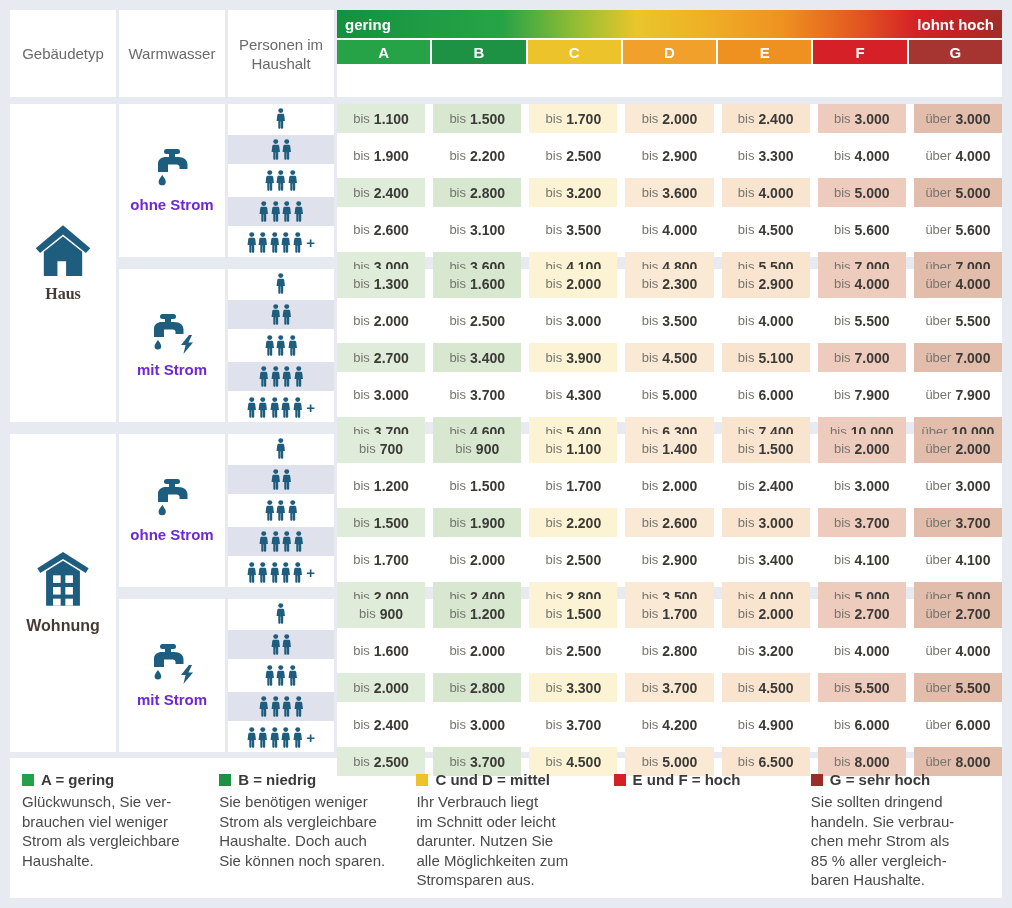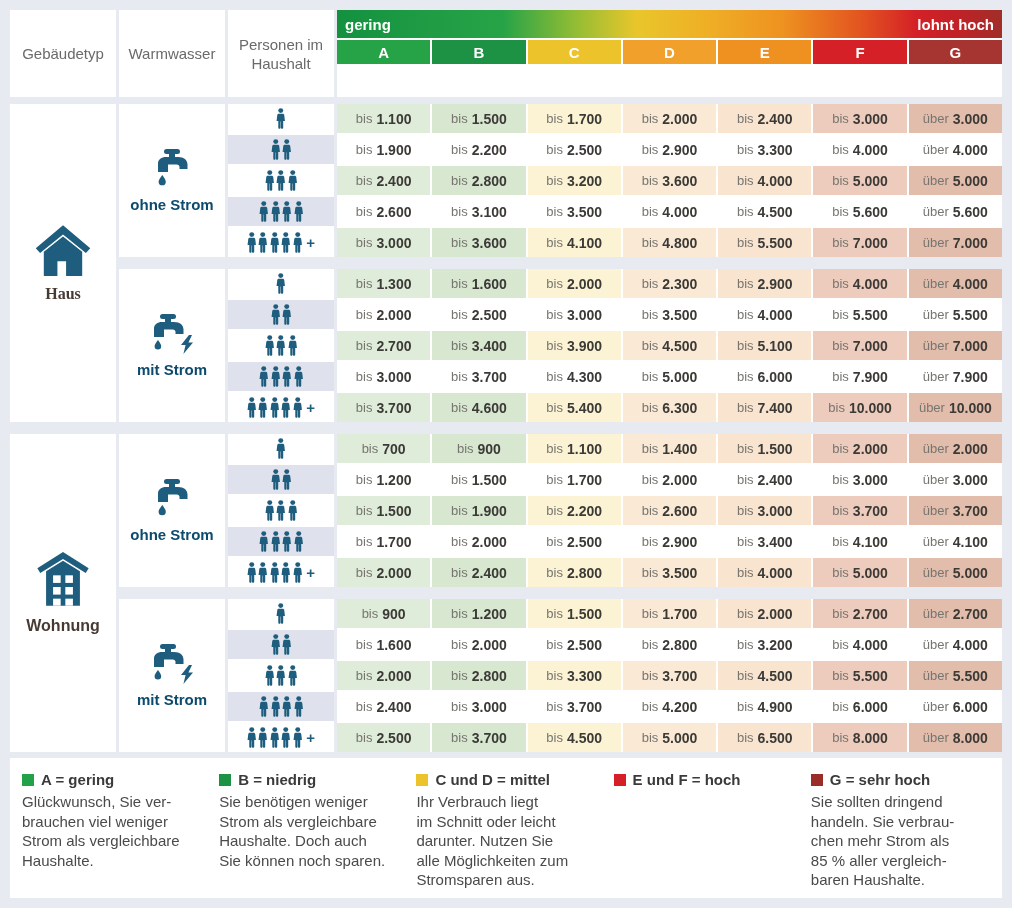--- a/index.html
+++ b/index.html
@@ -43,33 +43,33 @@
     display:grid;
     grid-template-columns:106px 106px 106px 1fr;
     grid-template-rows:153px 12px 153px 12px 153px 12px 153px;
     column-gap:3px;
   }
   .panel {
     background:#fff; display:flex; flex-direction:column;
     align-items:center; justify-content:center;
   }
   .building-label { margin-top:9px; font-weight:bold; font-size:16px; color:#473a33; }
-  .water-label    { margin-top:7px; font-weight:bold; font-size:15px; color:#0c4a6e; }
+  .water-label    { margin-top:7px; font-weight:bold; font-size:15px; color:#6d28d9; }
   .persons-col {
     background:#fff; display:grid;
     grid-template-rows:repeat(5,29px); row-gap:2px;
   }
   .prow {
     display:flex; align-items:center; justify-content:center; gap:2px; background:#fff;
   }
   .prow.alt { background:#dfe2ec; }
   .prow .plus { color:#1e5d7d; font-weight:bold; font-size:15px; margin-left:2px; }
   .data-grid {
     background:#fff; display:grid;
-    grid-template-rows:repeat(5,29px); grid-template-columns:repeat(7,1fr); gap:2px;text-align:center;
+    grid-template-rows:repeat(5,29px); grid-template-columns:repeat(7,1fr); gap:8px;text-align:center;
   }
   .cell {
     background:#fff; display:flex; align-items:center; justify-content:center; gap:4px;
     font-size:13px; color:#76756f; white-space:nowrap;
   }
   .cell b { color:#3b3a36; font-size:14px; }
   
   .footer {
     margin-top:6px; height:140px; background:#fff;
     display:grid; grid-template-columns:repeat(5,1fr); column-gap:14px;

